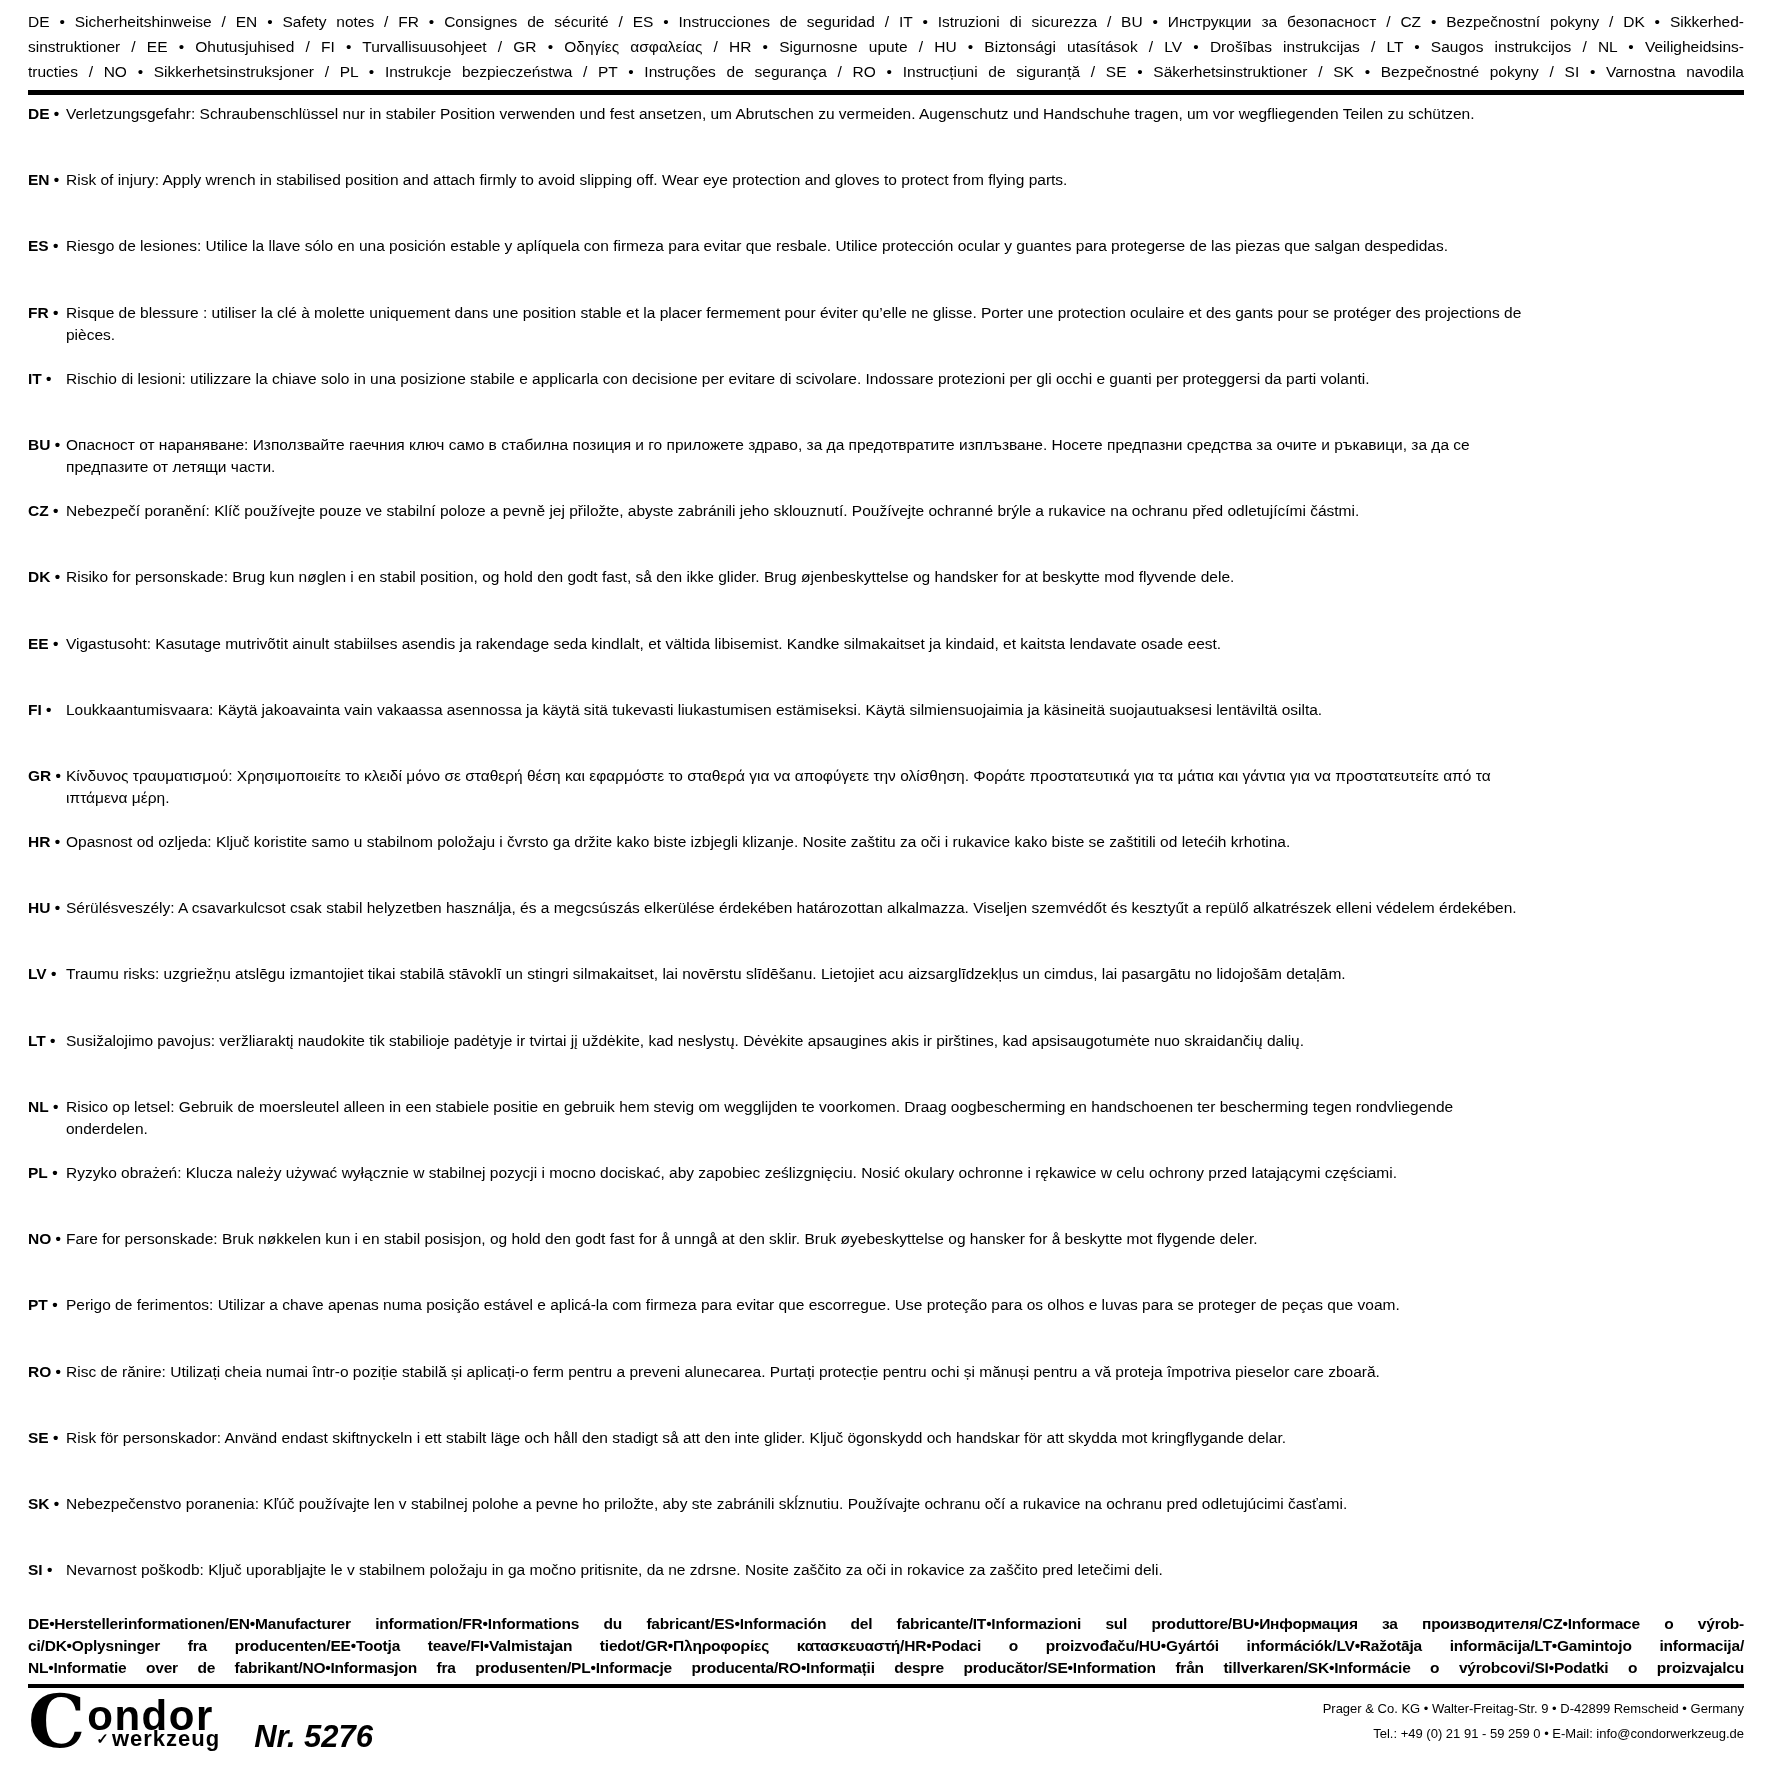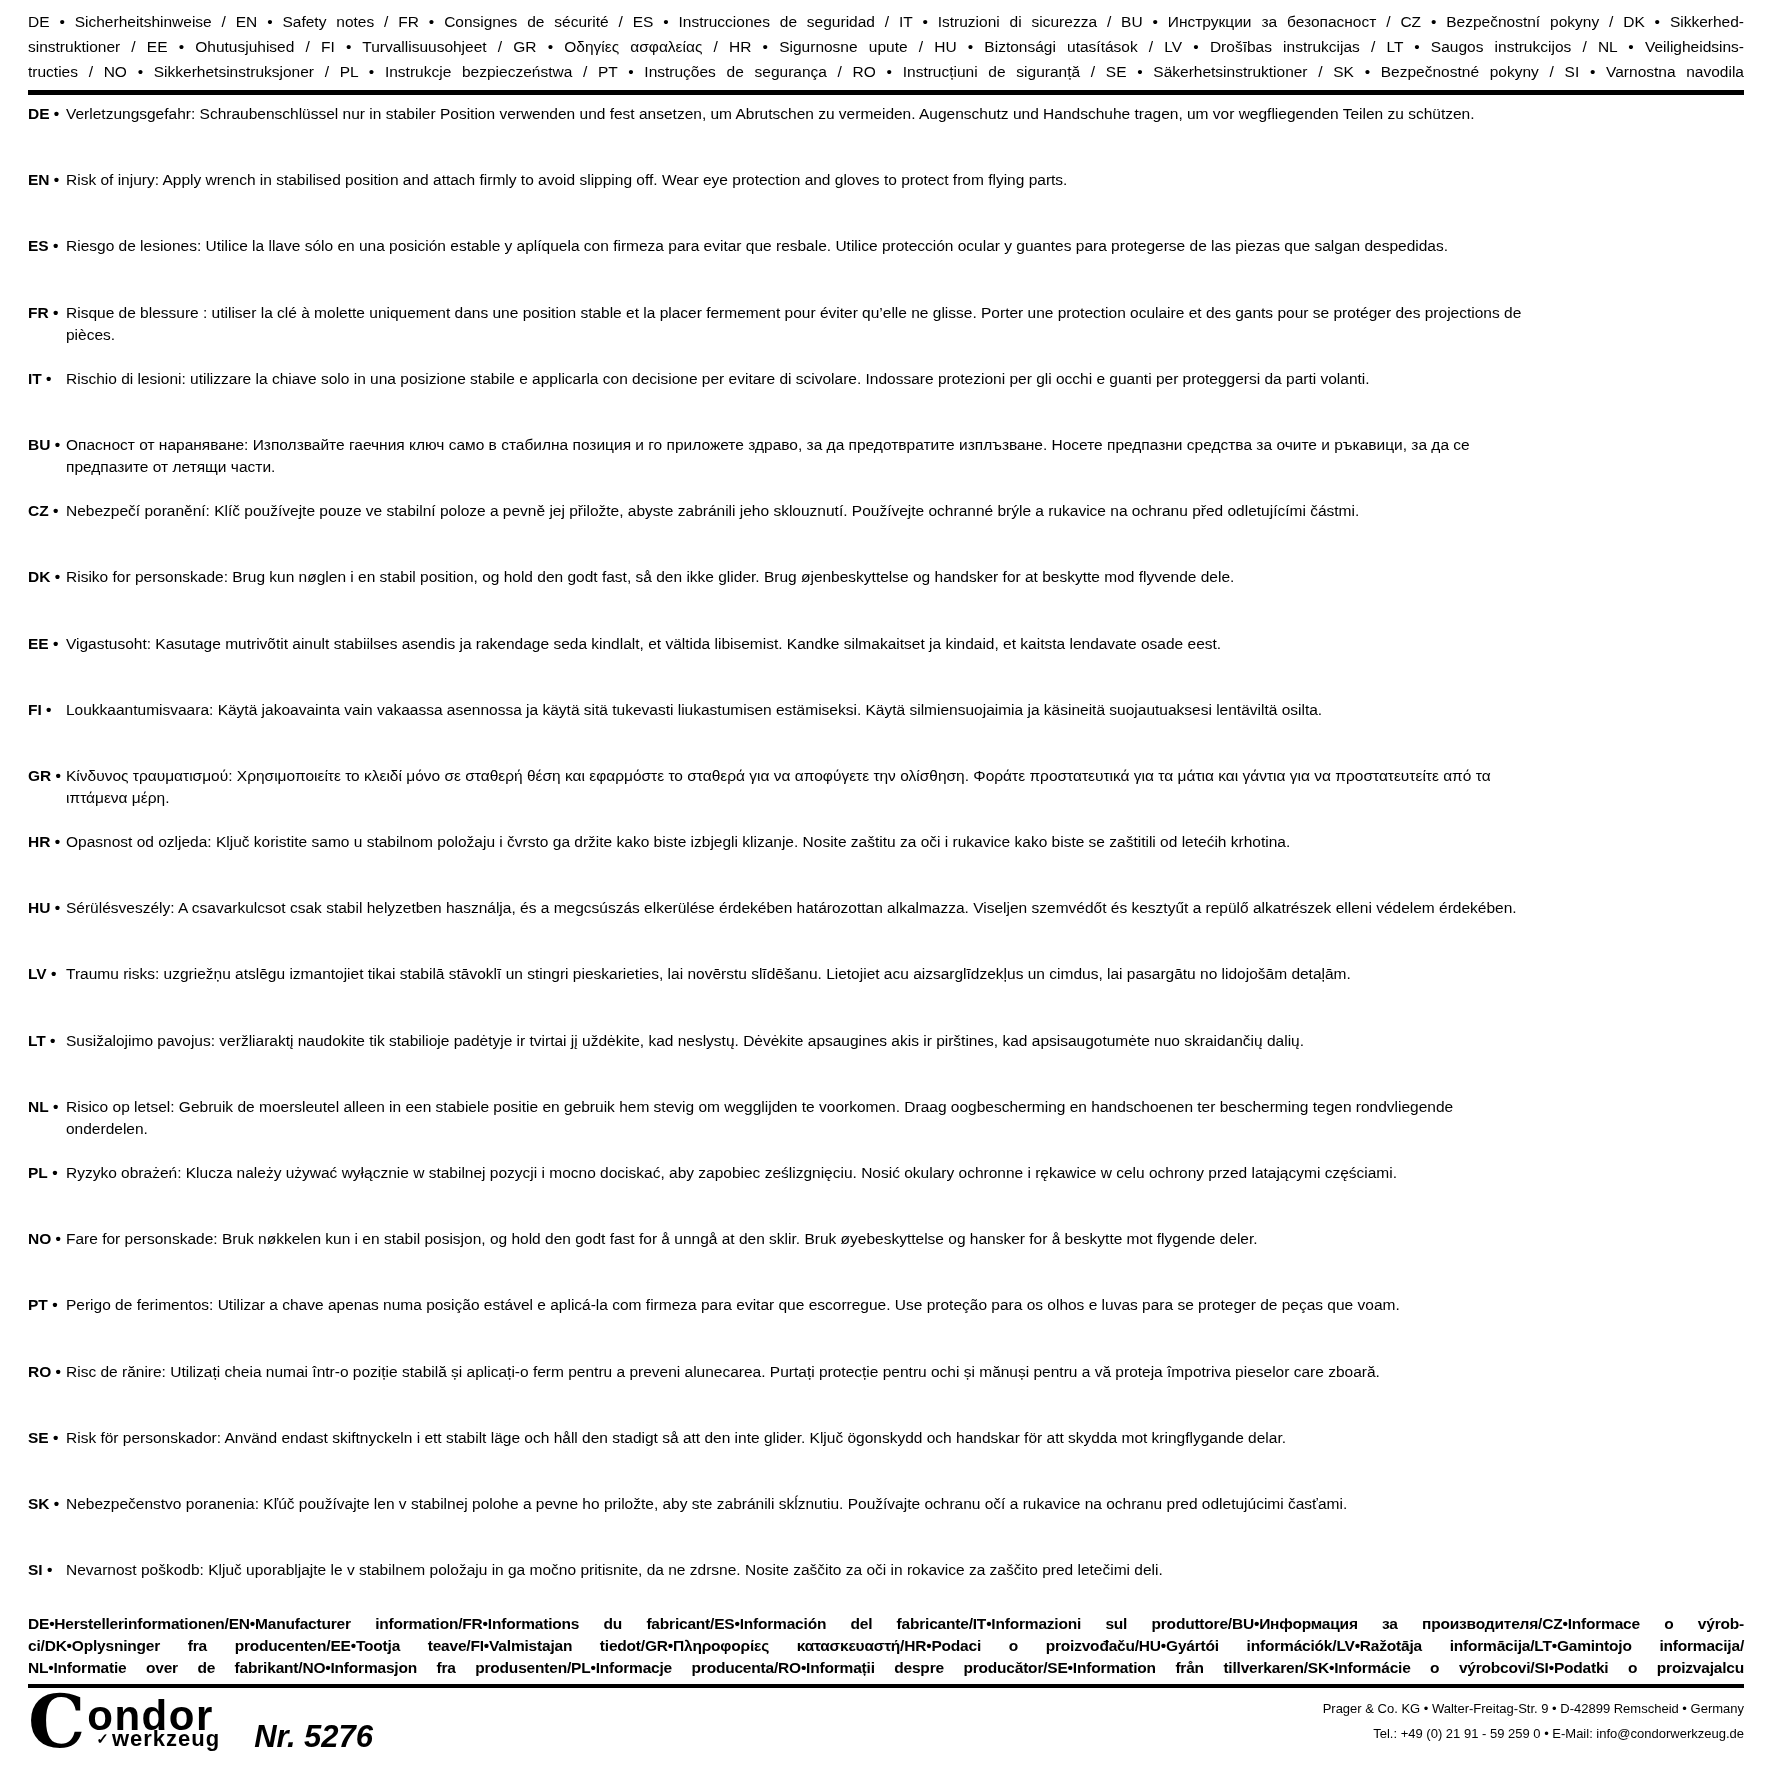--- a/index.html
+++ b/index.html
@@ -125,21 +125,21 @@
       <span class="entry-text">Opasnost od ozljeda: Ključ koristite samo u stabilnom položaju i čvrsto ga držite kako biste izbjegli klizanje. Nosite zaštitu za oči i rukavice kako biste se zaštitili od letećih krhotina.</span>
     </div>
 
     <div class="entry">
       <span class="entry-code"><b>HU</b> <span>•</span></span>
       <span class="entry-text">Sérülésveszély: A csavarkulcsot csak stabil helyzetben használja, és a megcsúszás elkerülése érdekében határozottan alkalmazza. Viseljen szemvédőt és kesztyűt a repülő alkatrészek elleni védelem érdekében.</span>
     </div>
 
     <div class="entry">
       <span class="entry-code"><b>LV</b> <span>•</span></span>
-      <span class="entry-text">Traumu risks: uzgriežņu atslēgu izmantojiet tikai stabilā stāvoklī un stingri pieskarieties, lai novērstu slīdēšanu. Lietojiet acu aizsarglīdzekļus un cimdus, lai pasargātu no lidojošām detaļām.</span>
+      <span class="entry-text">Traumu risks: uzgriežņu atslēgu izmantojiet tikai stabilā stāvoklī un stingri silmakaitset, lai novērstu slīdēšanu. Lietojiet acu aizsarglīdzekļus un cimdus, lai pasargātu no lidojošām detaļām.</span>
     </div>
 
     <div class="entry">
       <span class="entry-code"><b>LT</b> <span>•</span></span>
       <span class="entry-text">Susižalojimo pavojus: veržliaraktį naudokite tik stabilioje padėtyje ir tvirtai jį uždėkite, kad neslystų. Dėvėkite apsaugines akis ir pirštines, kad apsisaugotumėte nuo skraidančių dalių.</span>
     </div>
 
     <div class="entry">
       <span class="entry-code"><b>NL</b> <span>•</span></span>
       <span class="entry-text">Risico op letsel: Gebruik de moersleutel alleen in een stabiele positie en gebruik hem stevig om wegglijden te voorkomen. Draag oogbescherming en handschoenen ter bescherming tegen rondvliegende onderdelen.</span>

